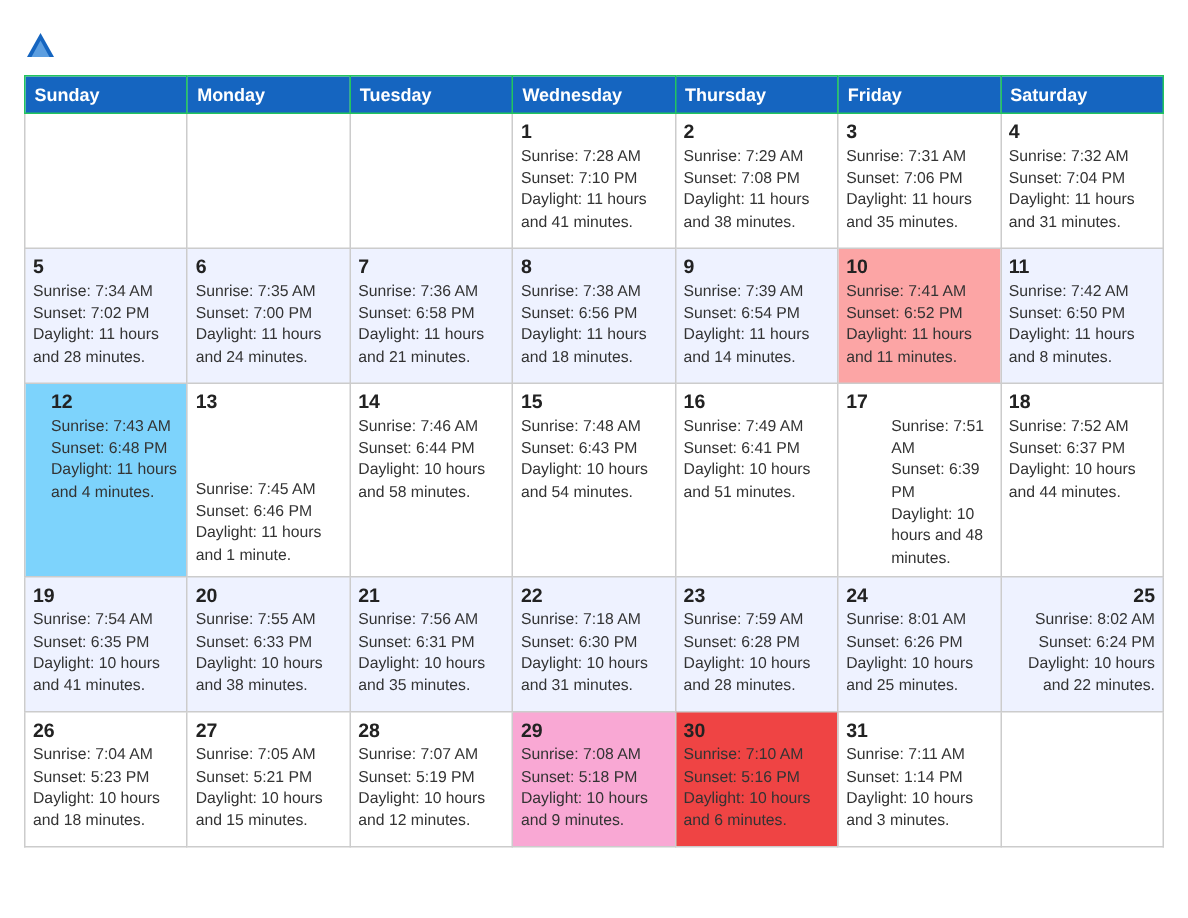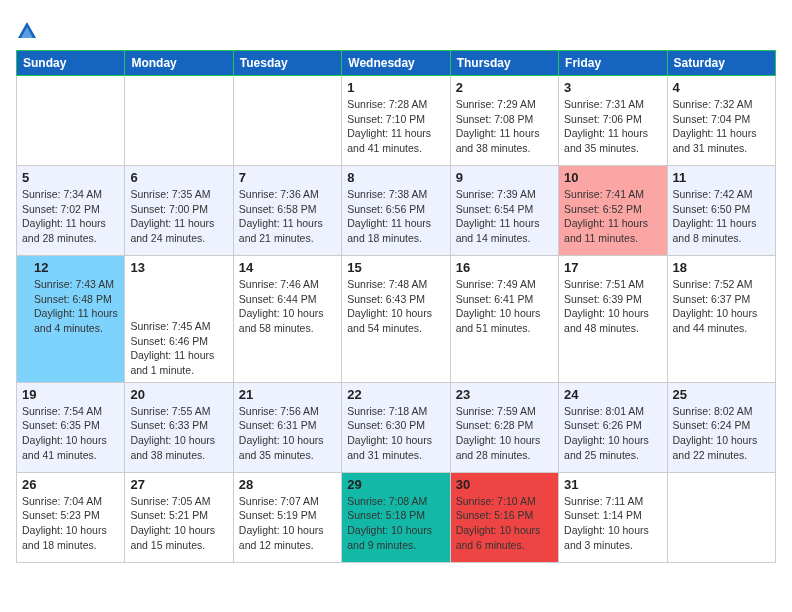--- a/index.html
+++ b/index.html
@@ -221,21 +221,21 @@
 Daylight: 10 hours and 54 minutes.</div>
         </td>
         <td style="background-color: rgb(255, 255, 255);">
           <span class="cell-number">16</span>
           <div class="cell-info" style="white-space: pre-line;">Sunrise: 7:49 AM
 Sunset: 6:41 PM
 Daylight: 10 hours and 51 minutes.</div>
         </td>
         <td style="background-color: rgb(255, 255, 255);">
           <span class="cell-number">17</span>
-          <div class="cell-info" style="white-space: pre-line;">Sunrise: 7:51 AM
+          <div class="cell-info" style="white-space: pre-line; margin-left: 30px;">Sunrise: 7:51 AM
 Sunset: 6:39 PM
 Daylight: 10 hours and 48 minutes.</div>
         </td>
         <td style="background-color: rgb(255, 255, 255);">
           <span class="cell-number">18</span>
           <div class="cell-info" style="white-space: pre-line;">Sunrise: 7:52 AM
 Sunset: 6:37 PM
 Daylight: 10 hours and 44 minutes.</div>
         </td>
       </tr>
@@ -269,21 +269,21 @@
           <div class="cell-info" style="white-space: pre-line;">Sunrise: 7:59 AM
 Sunset: 6:28 PM
 Daylight: 10 hours and 28 minutes.</div>
         </td>
         <td style="background-color: rgb(238, 242, 255);">
           <span class="cell-number">24</span>
           <div class="cell-info" style="white-space: pre-line;">Sunrise: 8:01 AM
 Sunset: 6:26 PM
 Daylight: 10 hours and 25 minutes.</div>
         </td>
-        <td style="background-color: rgb(238, 242, 255);">
+        <td style="background-color: rgb(238, 242, 255); text-align: right;">
           <span class="cell-number">25</span>
           <div class="cell-info" style="white-space: pre-line;">Sunrise: 8:02 AM
 Sunset: 6:24 PM
 Daylight: 10 hours and 22 minutes.</div>
         </td>
       </tr>
       <tr>
         <td style="background-color: rgb(255, 255, 255);">
           <span class="cell-number">26</span>
           <div class="cell-info" style="white-space: pre-line;">Sunrise: 7:04 AM
@@ -295,21 +295,21 @@
           <div class="cell-info" style="white-space: pre-line;">Sunrise: 7:05 AM
 Sunset: 5:21 PM
 Daylight: 10 hours and 15 minutes.</div>
         </td>
         <td style="background-color: rgb(255, 255, 255);">
           <span class="cell-number">28</span>
           <div class="cell-info" style="white-space: pre-line;">Sunrise: 7:07 AM
 Sunset: 5:19 PM
 Daylight: 10 hours and 12 minutes.</div>
         </td>
-        <td style="background-color: #14b8a6;">
+        <td style="background-color: #f9a8d4;">
           <span class="cell-number">29</span>
           <div class="cell-info" style="white-space: pre-line;">Sunrise: 7:08 AM
 Sunset: 5:18 PM
 Daylight: 10 hours and 9 minutes.</div>
         </td>
         <td style="background-color: #ef4444;">
           <span class="cell-number">30</span>
           <div class="cell-info" style="white-space: pre-line;">Sunrise: 7:10 AM
 Sunset: 5:16 PM
 Daylight: 10 hours and 6 minutes.</div>

